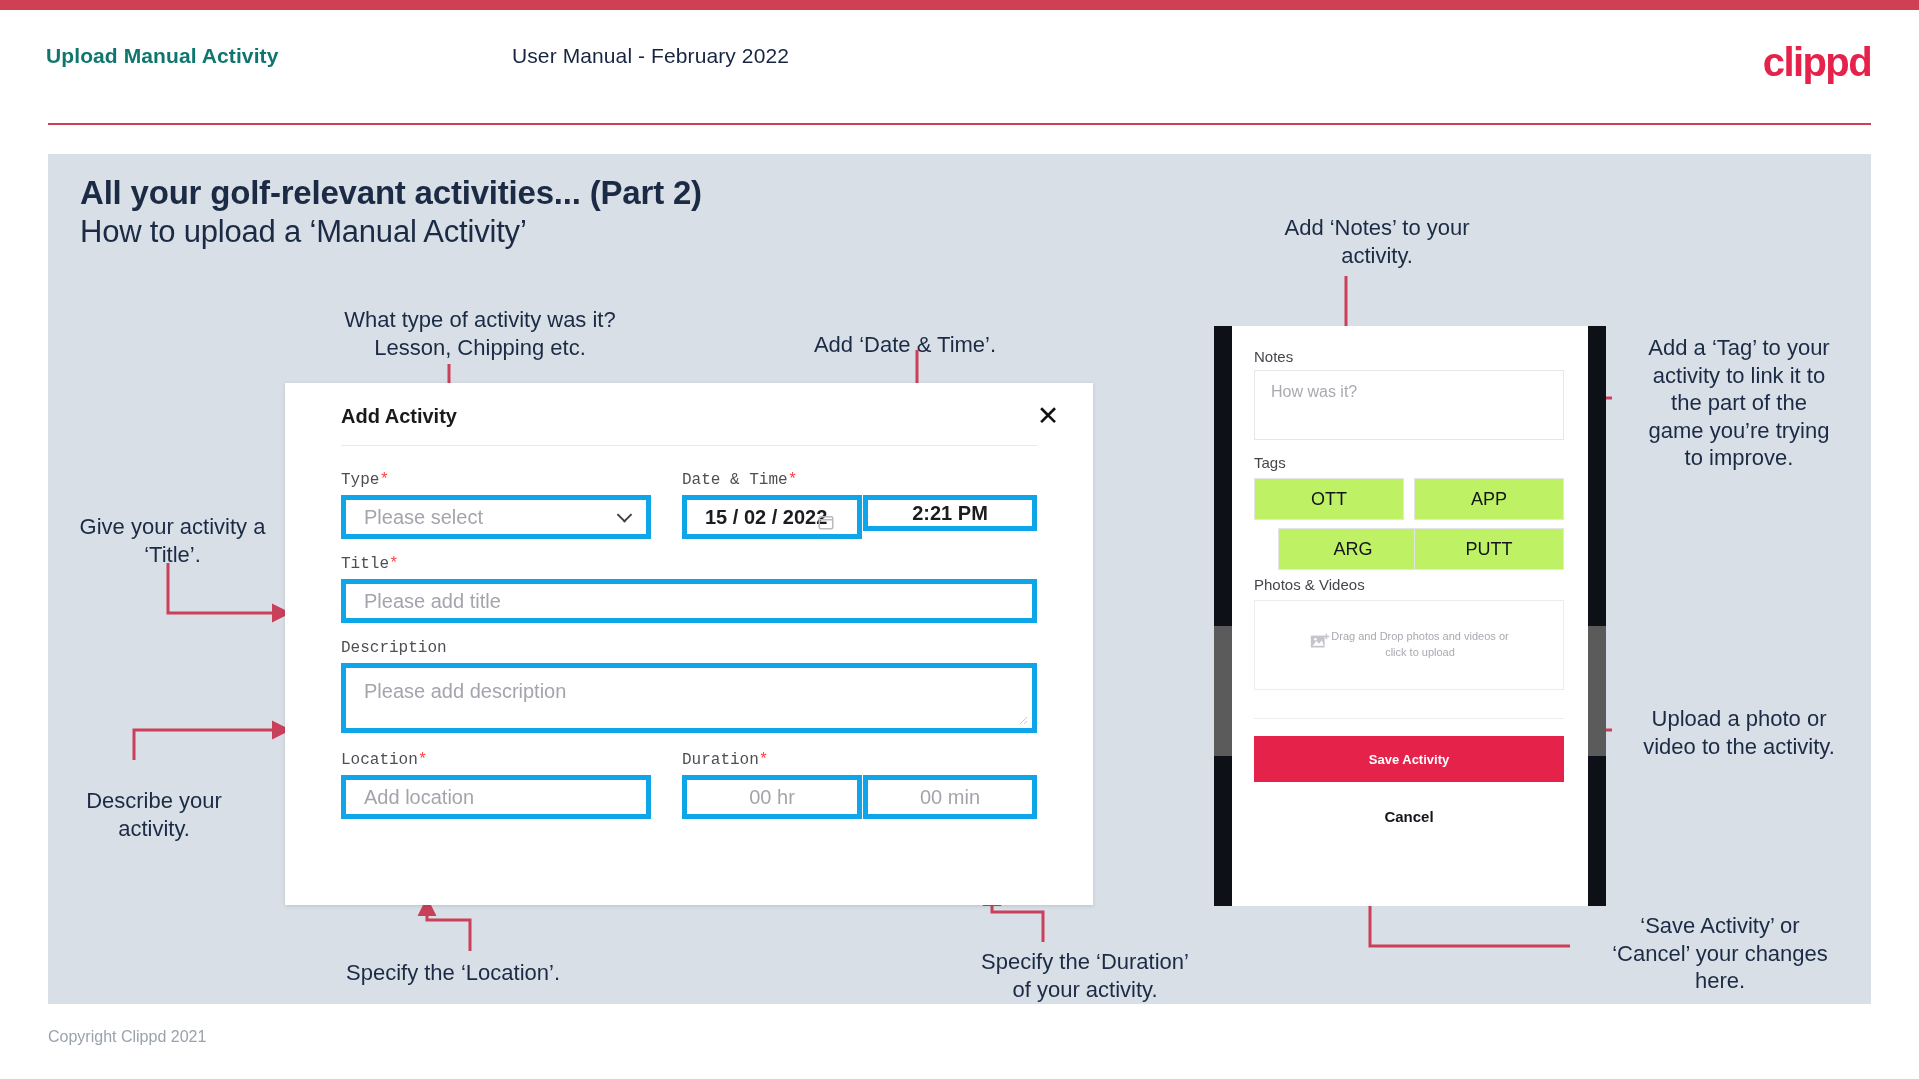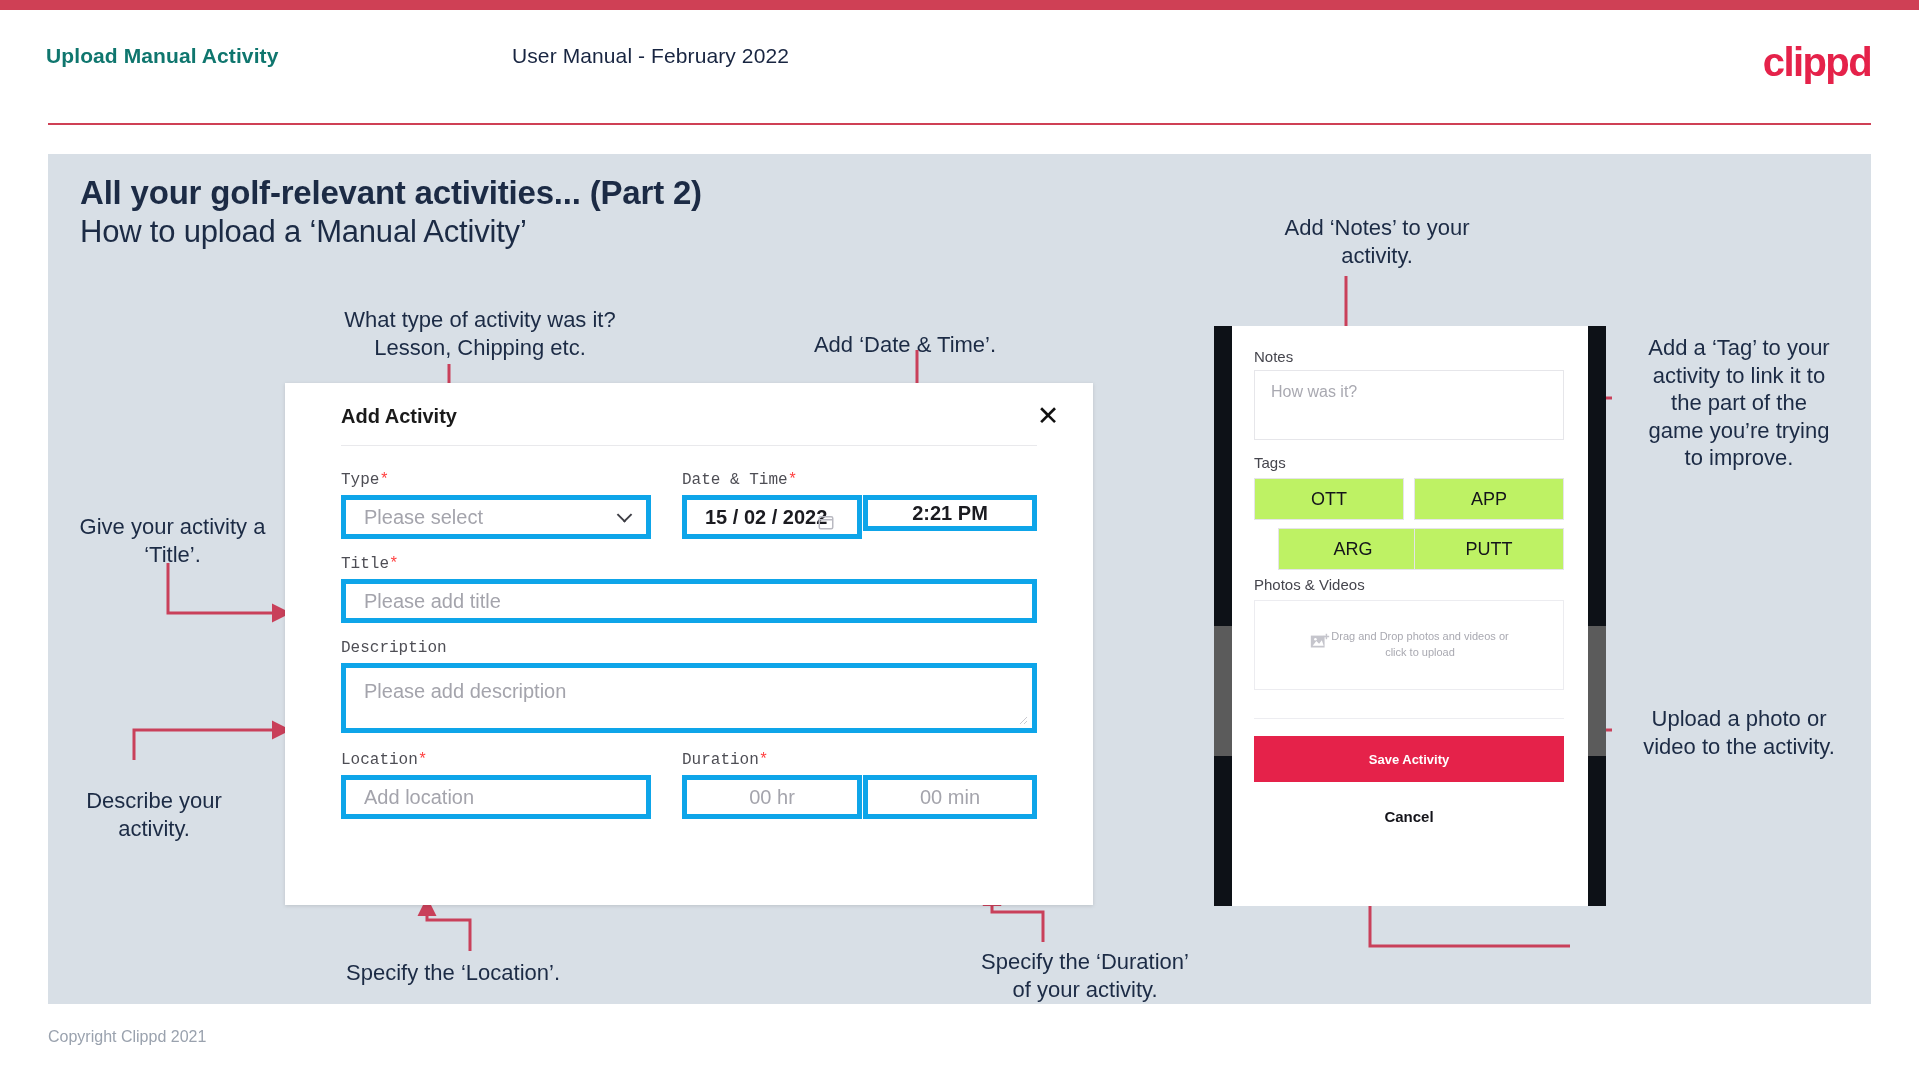--- a/index.html
+++ b/index.html
@@ -210,20 +210,23 @@
 
   <div class="note" style="left:1620px; top:334px; width:238px;">Add a ‘Tag’ to your
 activity to link it to
 the part of the
 game you’re trying
 to improve.</div>
 
   <div class="note" style="left:1620px; top:705px; width:238px;">Upload a photo or
 video to the activity.</div>
 
+  <div class="note" style="left:1570px; top:912px; width:300px;">‘Save Activity’ or
+‘Cancel’ your changes
+here.</div>
 
   <svg class="arrows" viewBox="0 0 1919 1079" xmlns="http://www.w3.org/2000/svg">
     <defs>
       <marker id="ah" markerWidth="7" markerHeight="7" refX="5.4" refY="3.2" orient="auto">
         <path d="M0,0 L6.4,3.2 L0,6.4 z" fill="#c9405a"></path>
       </marker>
     </defs>
     <g stroke="#c9405a" stroke-width="3" fill="none" marker-end="url(#ah)">
 
       <path d="M449,364 L449,435 L511,435 L511,488"></path>

